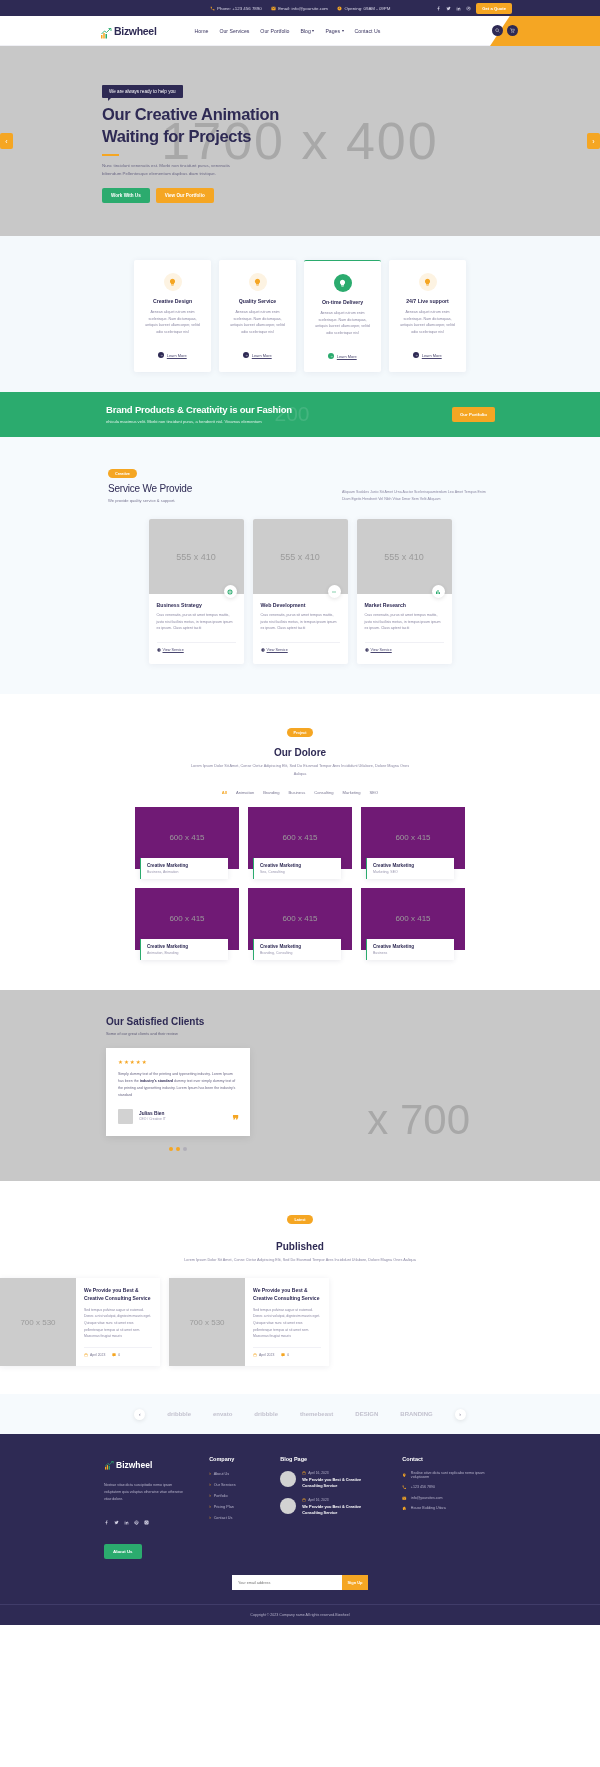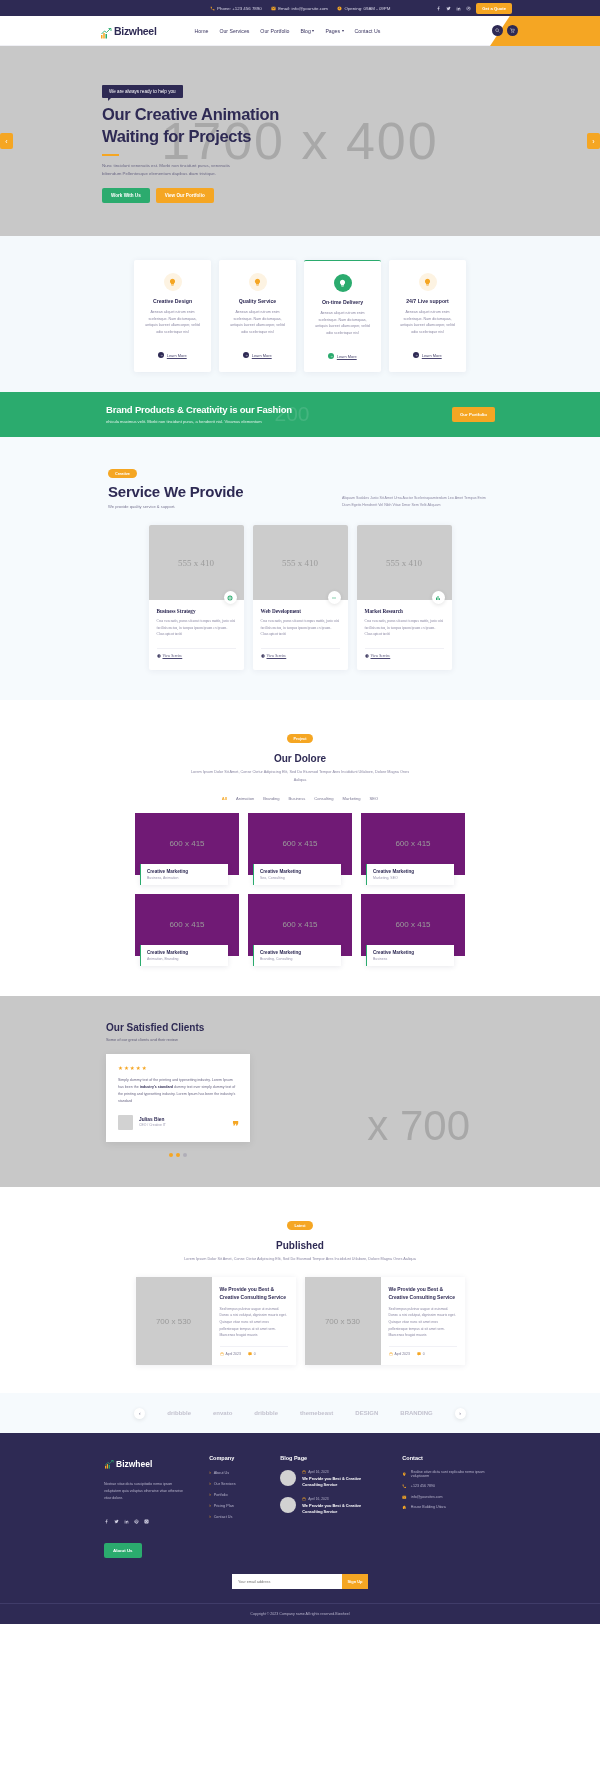--- a/index.html
+++ b/index.html
@@ -121,25 +121,25 @@
   .banner-s { color: #e0f3ea; font-size: 4.1px; margin-top: 4px; }
   .banner-btn {
     position: absolute; right: 105px; z-index: 2; background: #f5a623; color: #fff;
     font-size: 4.4px; font-weight: bold; padding: 5px 8px; border: none; border-radius: 2px;
   }
 
   
   .service { background: #f6fafd; padding: 24px 0 30px; }
   .svc-head { display: flex; justify-content: space-between; align-items: flex-end; padding: 0 108px; margin-bottom: 16px; }
   .pill { display: inline-block; background: #f5a623; color: #fff; font-size: 3.8px; font-weight: bold; padding: 2.5px 7px; border-radius: 6px; margin-bottom: 5px; }
-  .svc-h { font-size: 15px; font-weight: bold; color: #2e2a54; letter-spacing: -0.2px; }
+  .svc-h { font-size: 10px; font-weight: normal; color: #2e2a54; letter-spacing: -0.2px; }
   .svc-sub { font-size: 4.1px; color: #7a7793; margin-top: 4px; }
   .svc-right { font-size: 3.6px; line-height: 1.9; color: #8b88a3; text-align: left; width: 150px; }
   .svc-row { display: flex; gap: 9px; justify-content: center; }
-  .svc-card { width: 95px; background: #fff; border-radius: 2px; box-shadow: 0 1px 6px rgba(40,40,80,.07); overflow: hidden; position: relative; font-family: Liberation Serif, serif; }
+  .svc-card { width: 95px; background: #fff; border-radius: 2px; box-shadow: 0 1px 6px rgba(40,40,80,.07); overflow: hidden; position: relative; }
   .svc-img { height: 75px; background: #cccccc; display: flex; align-items: center; justify-content: center; color: #9b9b9b; font-size: 9px; }
   .svc-badge {
     position: absolute; right: 7px; top: 66px; width: 13px; height: 13px; border-radius: 50%;
     background: #fff; box-shadow: 0 1px 4px rgba(0,0,0,.12); display: flex; align-items: center; justify-content: center;
   }
   .svc-badge svg { width: 6px; height: 6px; fill: #2bab6e; }
   .svc-body { padding: 8px 8px 8px; }
   .svc-t { font-size: 5.2px; font-weight: bold; color: #2e2a54; margin-bottom: 4px; }
   .svc-d { font-size: 3.6px; line-height: 1.85; color: #8b88a3; margin-bottom: 6px; }
   .svc-link { font-size: 3.7px; color: #4a4770; display: inline-flex; align-items: center; gap: 2px; border-top: 1px solid #f0f0f5; padding-top: 5px; width: 100%; }
@@ -176,23 +176,23 @@
   .avatar { width: 15px; height: 15px; background: #d2d2d2; border-radius: 1px; }
   .testi-n { font-size: 4.8px; font-weight: bold; color: #2e2a54; }
   .testi-r { font-size: 3.4px; color: #9b98b0; margin-top: 1.5px; }
   .quote-ic { position: absolute; right: 11px; bottom: 11px; font-size: 12px; color: #f5a623; font-weight: bold; line-height: .7; }
   .dots { display: flex; gap: 3px; justify-content: center; margin-top: 11px; width: 144px; }
   .dot { width: 4px; height: 4px; border-radius: 50%; background: #f5a623; }
   .dot.off { background: #b0aeb8; }
 
   
   .pub { background: #fff; padding: 26px 0 28px; text-align: center; }
-  .pub-h { font-size: 10px; font-weight: bold; color: #2e2a54; margin-top: 5px; }
+  .pub-h { font-size: 10px; font-weight: bold; color: #2e2a54; margin-top: 12px; }
   .pub-sub { font-size: 3.8px; line-height: 1.9; color: #8b88a3; margin: 5px auto 0; width: 235px; }
-  .pub-row { display: flex; gap: 9px; justify-content: center; margin-top: 14px; }
+  .pub-row { display: flex; gap: 9px; margin-top: 14px; }
   .post { display: flex; width: 160px; background: #fff; box-shadow: 0 1px 6px rgba(40,40,80,.08); }
   .post-img { width: 76px; background: #cccccc; display: flex; align-items: center; justify-content: center; color: #9b9b9b; font-size: 8px; flex: none; }
   .post-body { padding: 9px 8px; text-align: left; }
   .post-t { font-size: 5px; font-weight: bold; color: #2e2a54; line-height: 1.45; }
   .post-d { font-size: 3.4px; line-height: 1.95; color: #8b88a3; margin-top: 5px; }
   .post-m { display: flex; gap: 7px; margin-top: 7px; border-top: 1px solid #f1f1f6; padding-top: 5px; }
   .post-m span { font-size: 3.4px; color: #7a7793; display: inline-flex; align-items: center; gap: 2px; }
   .mi { width: 4px; height: 4px; fill: #f5a623; }
 
   

